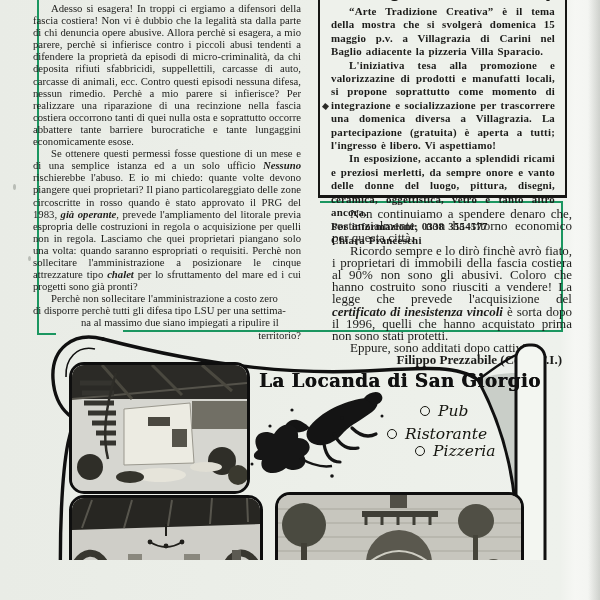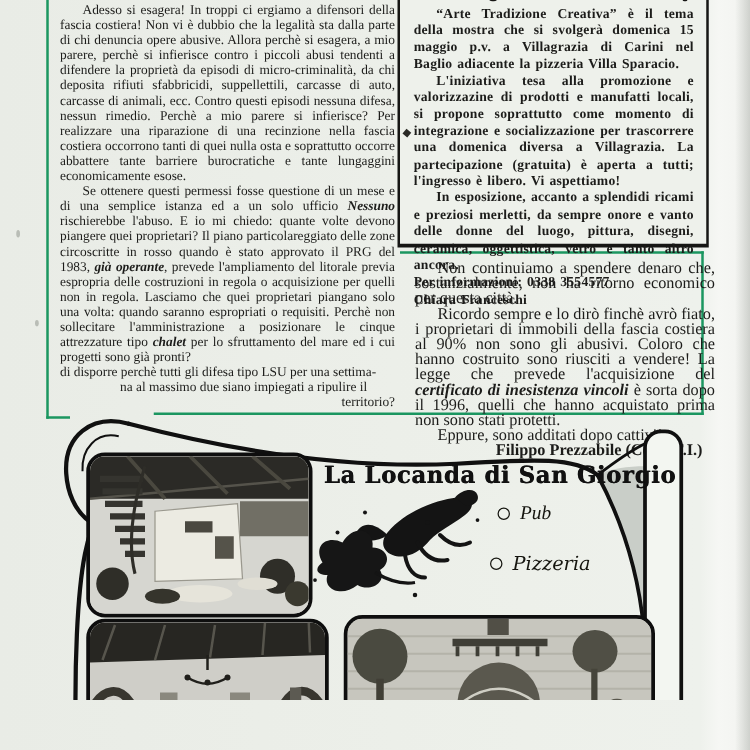--- a/index.html
+++ b/index.html
@@ -5,21 +5,21 @@
   html,body{margin:0;padding:0;}
   .page{
     position:relative;width:600px;height:600px;overflow:hidden;
     background:linear-gradient(to right,#e9ece6 0px,#edf0ea 420px,#eef1ec 560px,#f6f7f4 575px,#f2f3f0 600px);
     font-family:"Liberation Serif",serif;color:#1c1c1a;
   }
   
   .gl{position:absolute;background:#1b9660;}
   .gl.v{width:2px;} .gl.h{height:2px;}
   
-  .left-col{position:absolute;left:48px;top:2px;width:268px;font-size:10.7px;line-height:12.1px;text-align:justify;}
+  .left-col{position:absolute;left:33px;top:2px;width:268px;font-size:10.7px;line-height:12.1px;text-align:justify;}
   .left-col p{margin:0;}
   .ind{text-indent:18px;}
   .bi{font-weight:bold;font-style:italic;}
   .p3c1{text-align:left;padding-left:48px;text-indent:0;}
   .p3c2{text-align:right;padding-left:78px;text-indent:0;}
   
   .event-box{
     position:absolute;left:318px;top:-14px;width:249px;height:212px;box-sizing:border-box;
     border:2px solid #161614;border-bottom-width:3px;background:#eef1eb;
     padding:17px 10px 4px 11px;font-weight:bold;font-size:10.9px;line-height:13.4px;
@@ -62,20 +62,21 @@
   <div class="gl v" style="left:37px;top:0;height:335px;"></div>
   <div class="gl h" style="left:37px;top:333px;width:19px;"></div>
   <div class="gl h" style="left:123px;top:330px;width:440px;"></div>
   <div class="gl v" style="left:561px;top:201px;height:131px;"></div>
   <div class="gl h" style="left:320px;top:201px;width:243px;"></div>
 
   <div class="left-col">
     <p class="ind">Adesso si esagera! In troppi ci ergiamo a difensori della fascia costiera! Non vi è dubbio che la legalità sta dalla parte di chi denuncia opere abusive. Allora perchè si esagera, a mio parere, perchè si infierisce contro i piccoli abusi tendenti a difendere la proprietà da episodi di micro-criminalità, da chi deposita rifiuti sfabbricidi, suppellettili, carcasse di auto, carcasse di animali, ecc. Contro questi episodi nessuna difesa, nessun rimedio. Perchè a mio parere si infierisce? Per realizzare una riparazione di una recinzione nella fascia costiera occorrono tanti di quei nulla osta e soprattutto occorre abbattere tante barriere burocratiche e tante lungaggini economicamente esose.</p>
     <p class="ind"><span>Se ottenere questi permessi fosse questione di un mese e di una semplice istanza ed a un solo ufficio </span><span class="bi">Nessuno</span><span> rischierebbe l'abuso. E io mi chiedo: quante volte devono piangere quei proprietari? Il piano particolareggiato delle zone circoscritte in rosso quando è stato approvato il PRG del 1983, </span><span class="bi">già operante</span><span>, prevede l'ampliamento del litorale previa espropria delle costruzioni in regola o acquisizione per quelli non in regola. Lasciamo che quei proprietari piangano solo una volta: quando saranno espropriati o requisiti. Perchè non sollecitare l'amministrazione a posizionare le cinque attrezzature tipo </span><span class="bi">chalet</span><span> per lo sfruttamento del mare ed i cui progetti sono già pronti?</span></p>
     <div>
+      <div class="ind">Perchè non sollecitare l'amministrazione a costo zero</div>
       <div>di disporre perchè tutti gli difesa tipo LSU per una settima-</div>
       <div class="p3c1">na al massimo due siano impiegati a ripulire il</div>
       <div class="p3c2">territorio?</div>
     </div>
   </div>
 
   <div class="event-box">
     <div class="frag" style="left:70px;top:9px;width:9px;height:4px;border-radius:0 0 5px 5px;"></div>
     <div class="frag" style="left:226px;top:10px;width:4px;height:3px;"></div>
     <p class="ind">“Arte Tradizione Creativa” è il tema della mostra che si svolgerà domenica 15 maggio p.v. a Villagrazia di Carini nel Baglio adiacente la pizzeria Villa Sparacio.</p>
@@ -181,25 +182,29 @@
       <path d="M18,62 C10,48 22,40 34,46 C44,30 60,36 58,50 C70,50 74,62 64,68 C70,78 56,86 46,80 C34,90 18,84 22,72 C12,72 12,66 18,62 Z" fill="#161616"></path>
       <path d="M60,70 C70,76 80,80 92,78" stroke="#141414" stroke-width="2.6" fill="none"></path>
       <circle cx="102" cy="30" r="1.8" fill="#141414"></circle>
       <circle cx="52" cy="22" r="1.6" fill="#141414"></circle>
       <circle cx="142" cy="28" r="1.5" fill="#141414"></circle>
       <circle cx="30" cy="38" r="1.6" fill="#141414"></circle>
       <circle cx="92" cy="88" r="1.8" fill="#141414"></circle>
       <circle cx="12" cy="76" r="1.5" fill="#141414"></circle>
     </svg>
 
-    <div class="svc" style="left:363px;top:69px;font-family:Liberation Serif, serif;">
+    <div class="svc" style="left:385px;top:69px;">
       <span class="dot"></span>
       <span>Pub</span>
     </div>
-    <div class="svc" style="left:357px;top:109px;">
+    <div class="svc" style="left:352px;top:92px;">
+      <span class="dot"></span>
+      <span>Ristorante</span>
+    </div>
+    <div class="svc" style="left:380px;top:109px;">
       <span class="dot"></span>
       <span>Pizzeria</span>
     </div>
   </div>
 
   <div class="spk" style="left:13px;top:184px;width:3px;height:6px;"></div>
   <div class="spk" style="left:28px;top:256px;width:3px;height:5px;"></div>
   <div class="edge"></div>
 </div>
 

